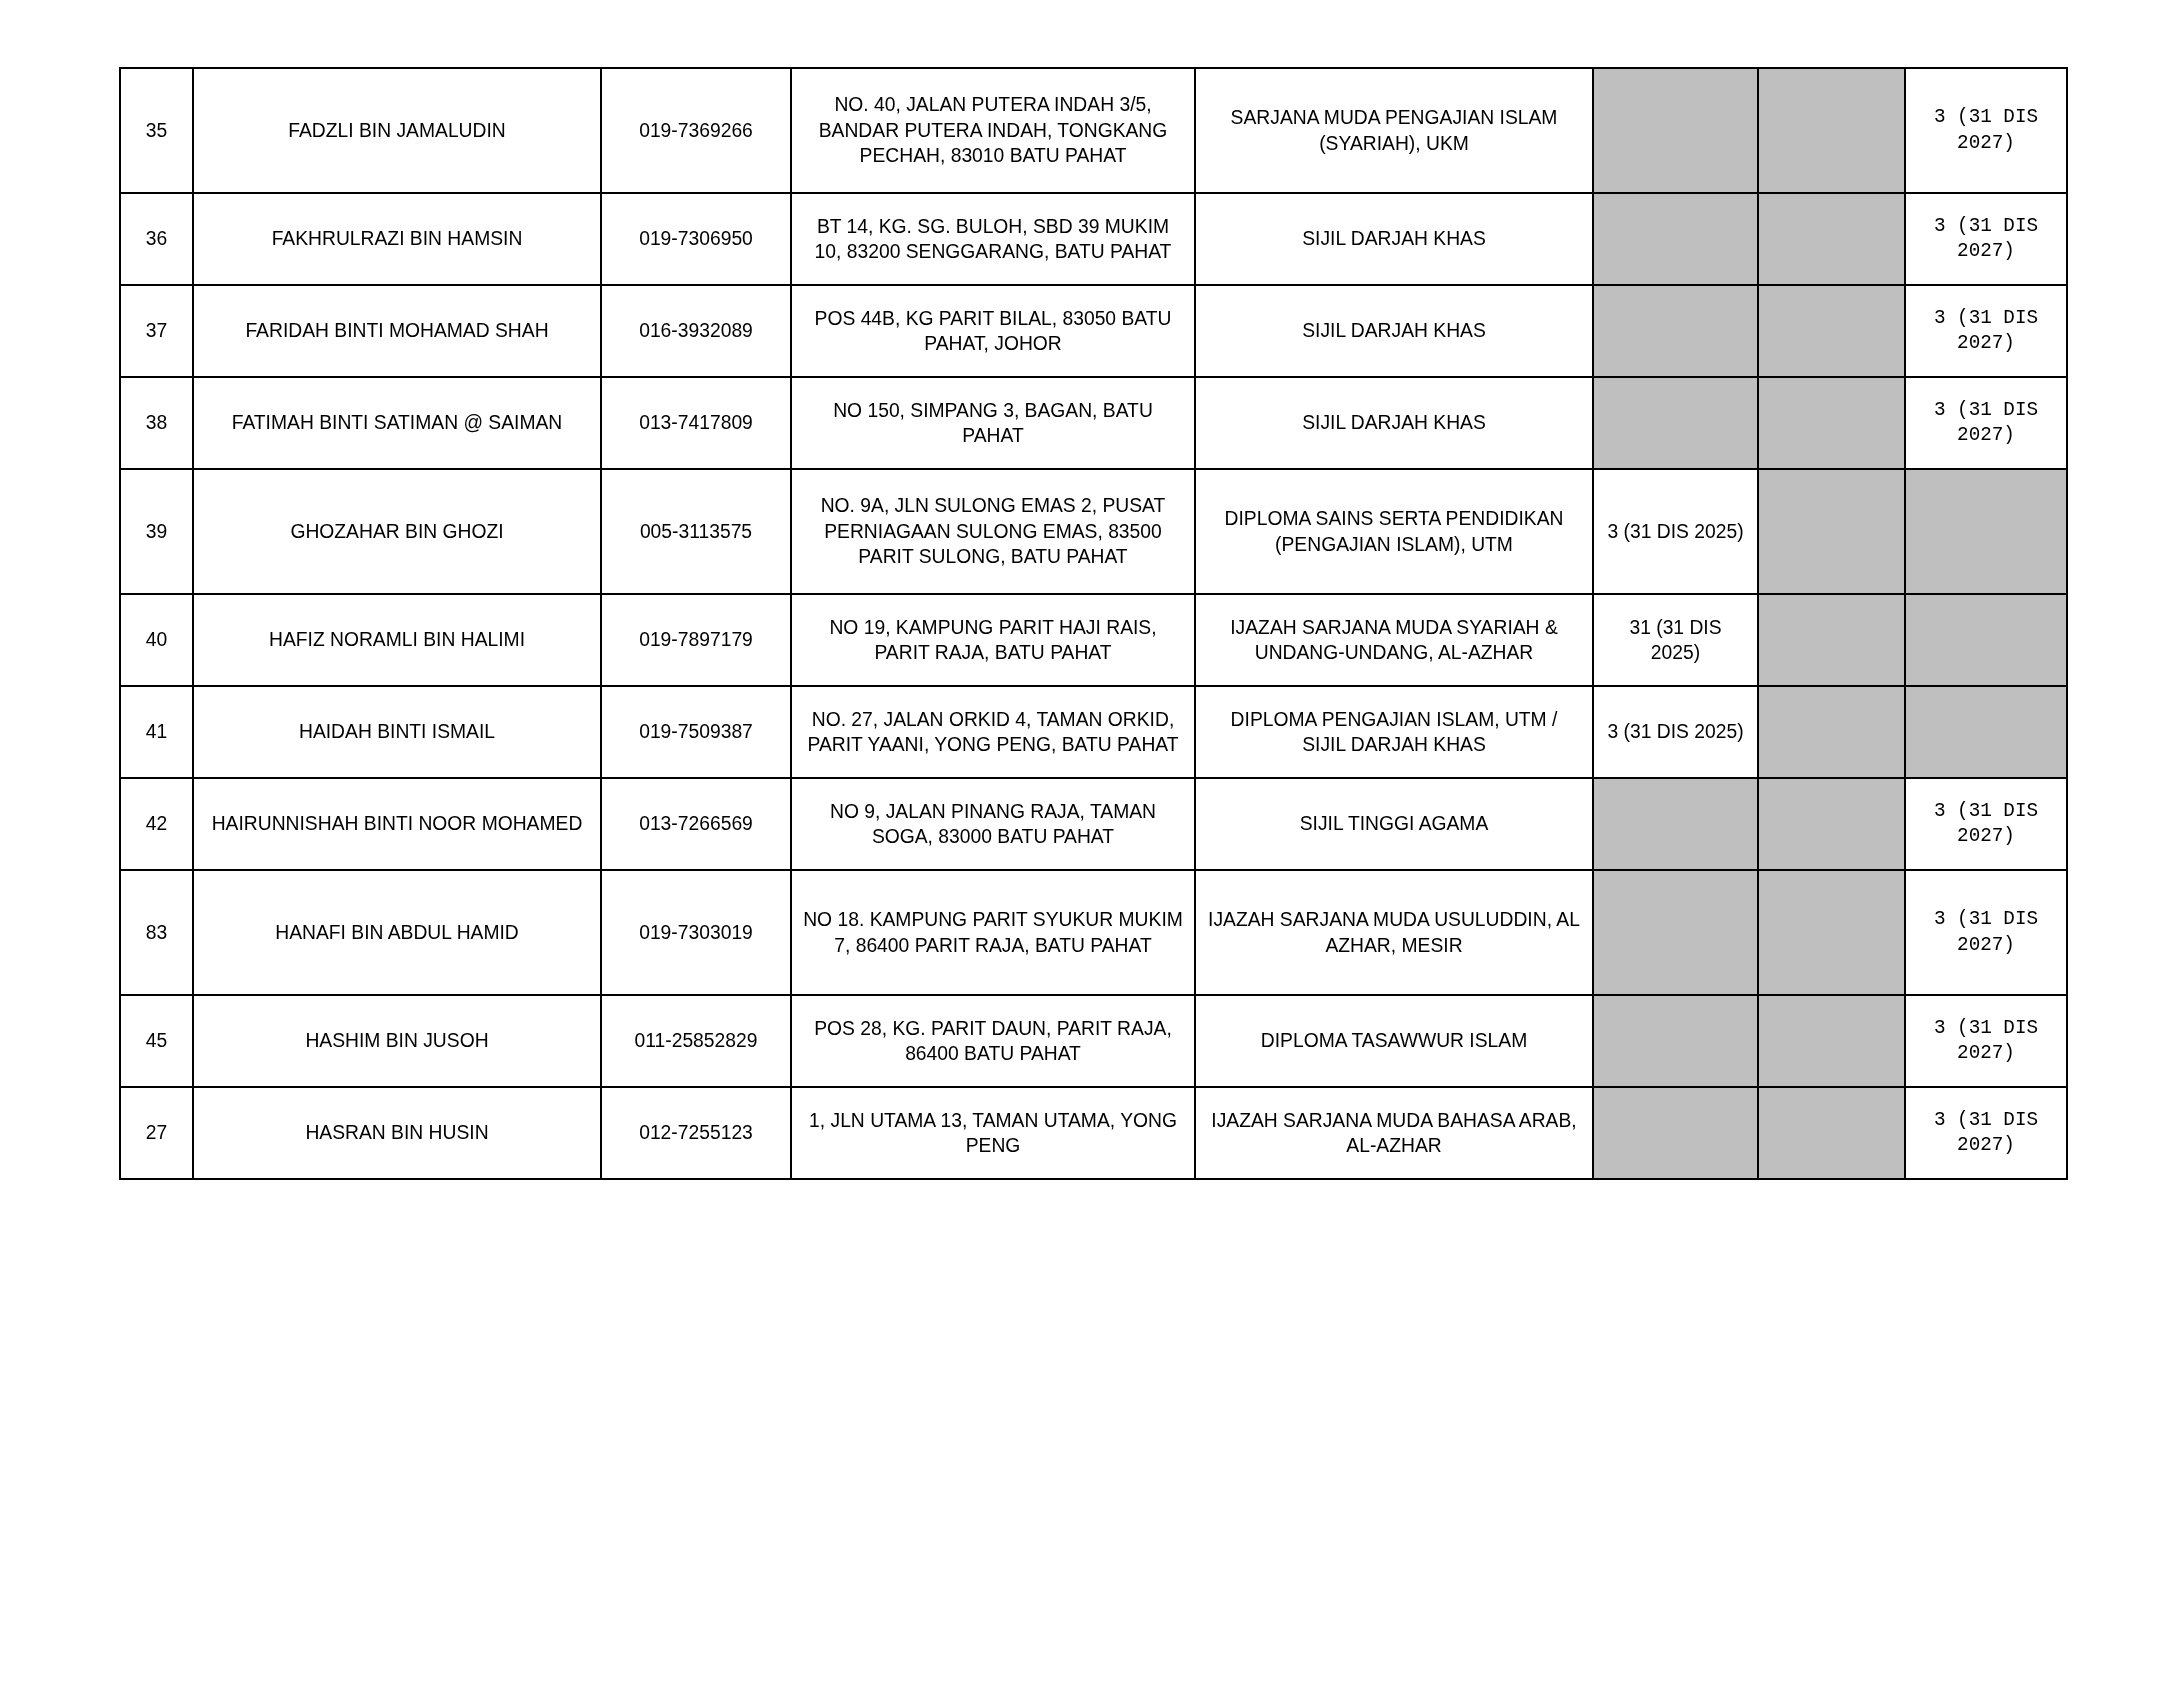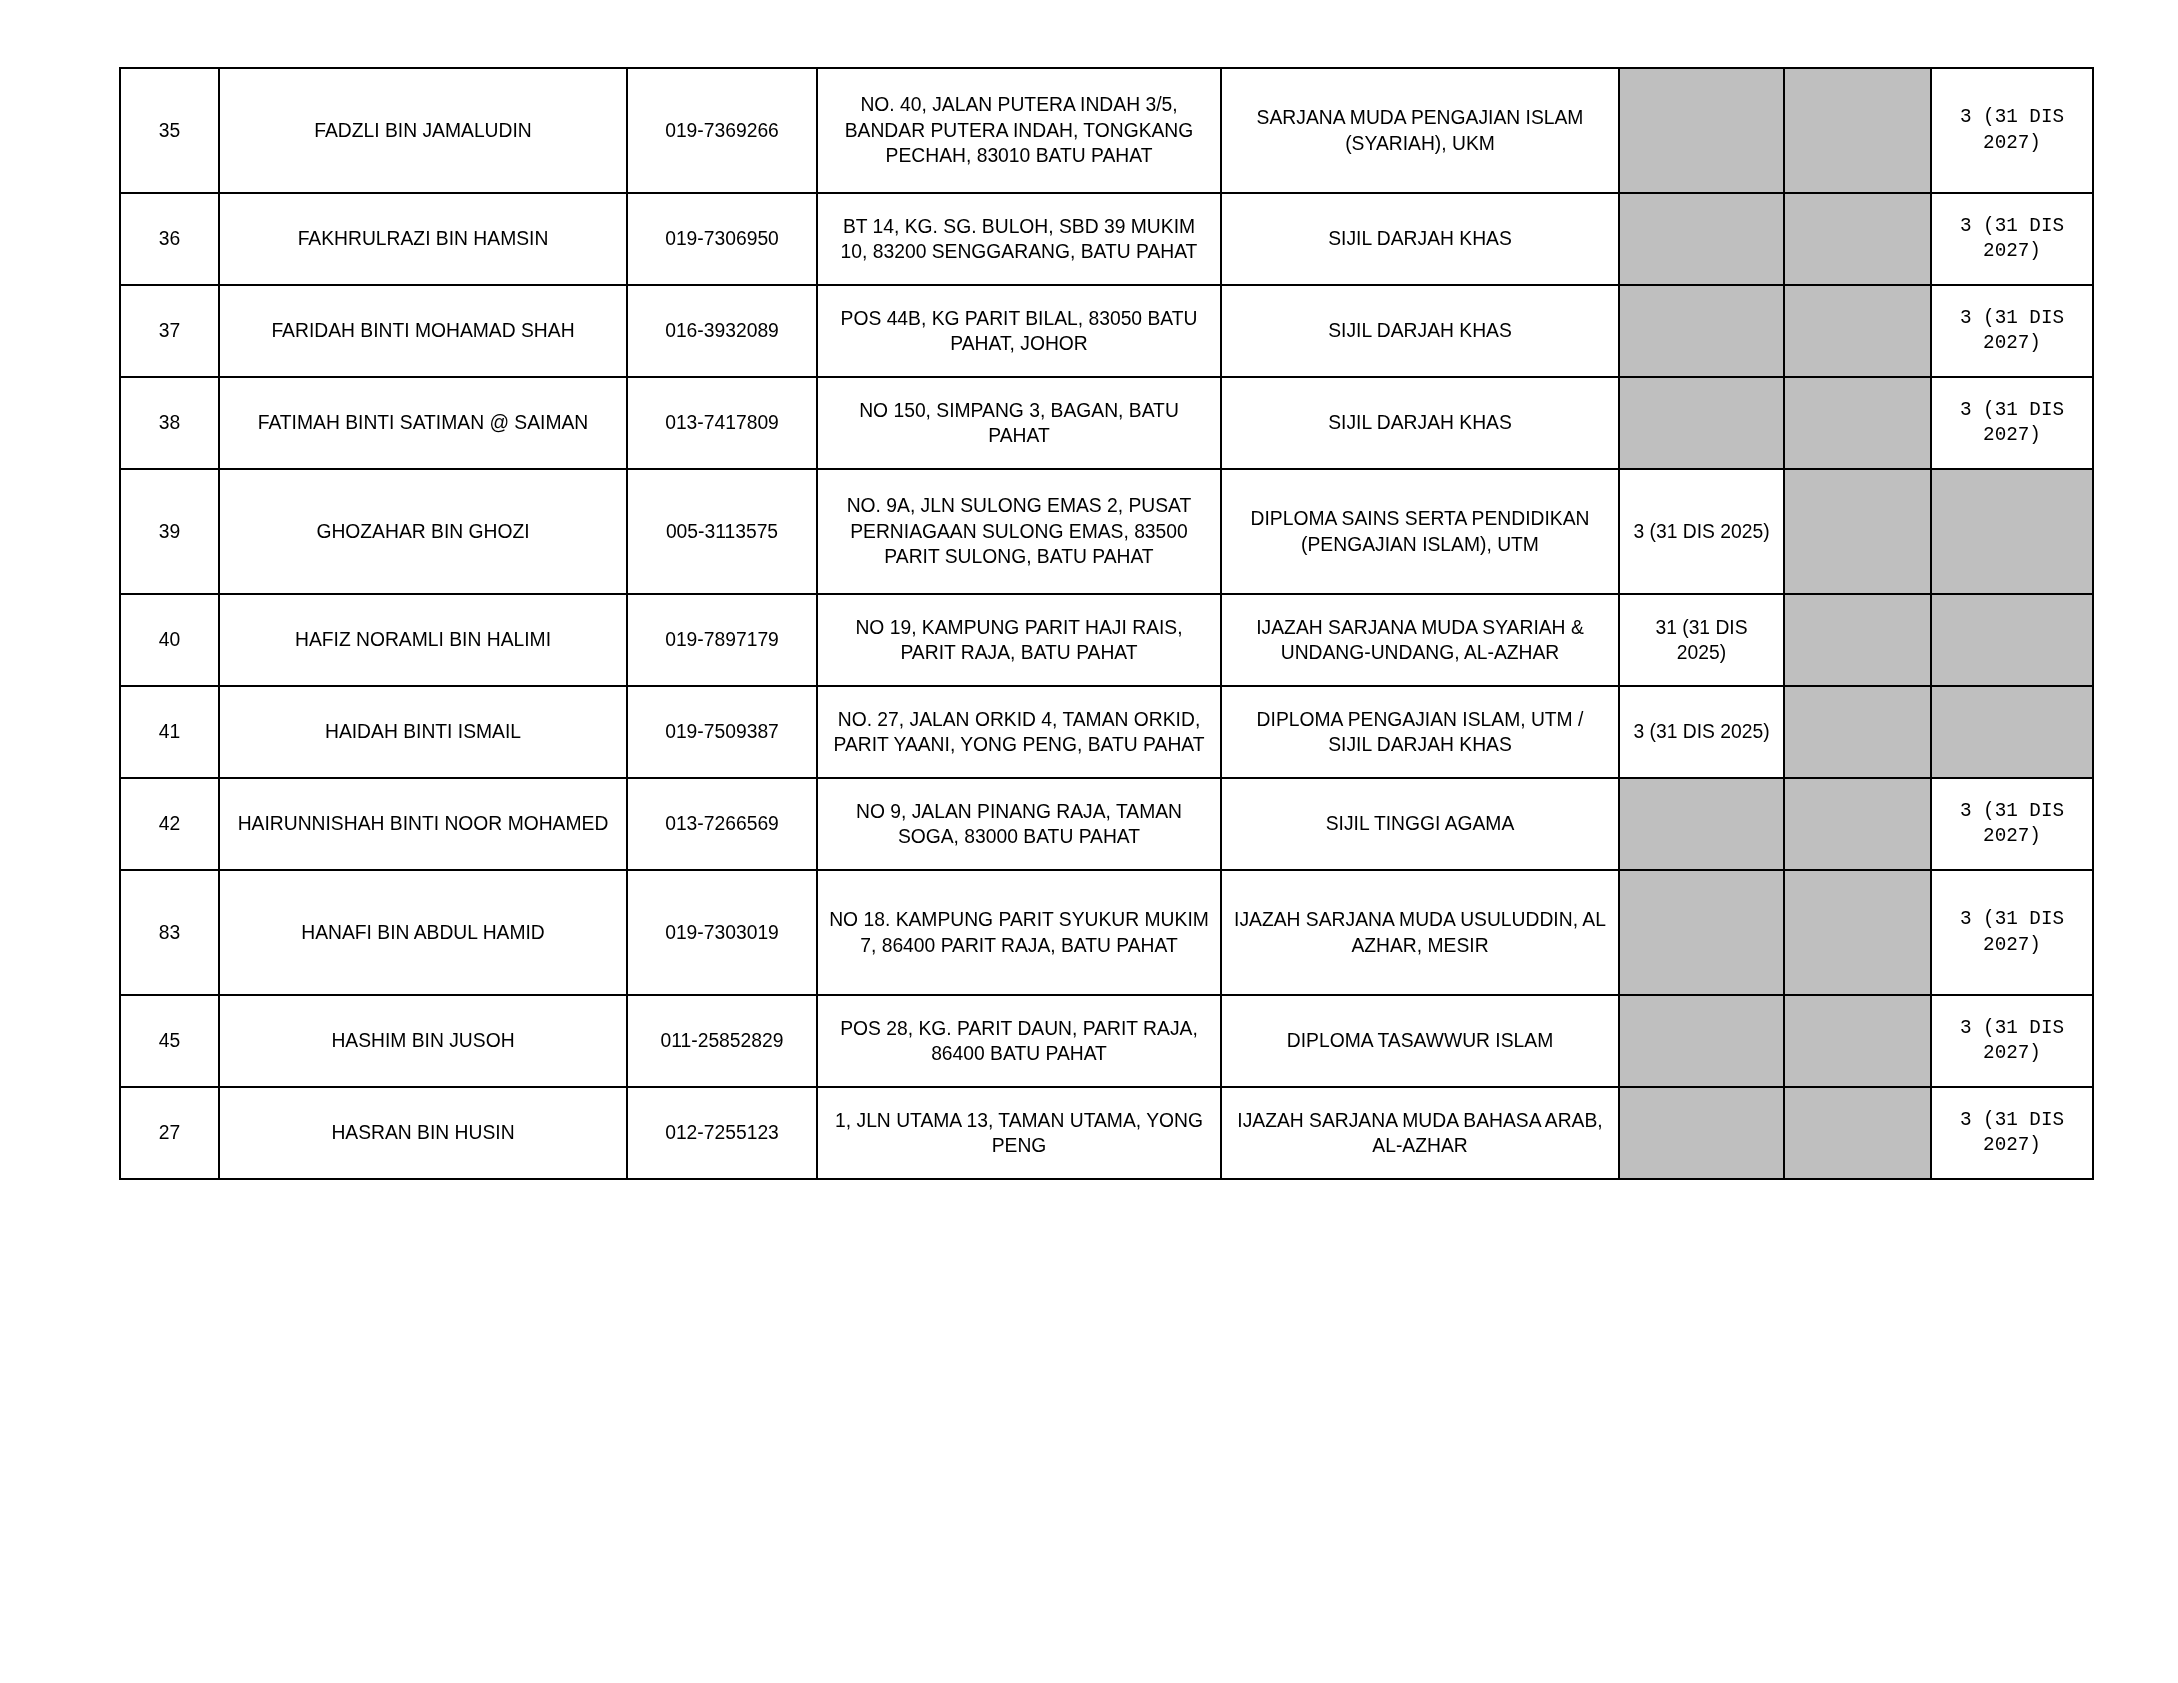--- a/index.html
+++ b/index.html
@@ -30,21 +30,21 @@
     border: 2px solid #000000;
     padding: 8px 10px;
     font-size: 19.3px;
     line-height: 1.32;
     text-align: center;
     vertical-align: middle;
     word-wrap: break-word;
     overflow-wrap: break-word;
     box-sizing: border-box;
   }
-  td.col-no      { width: 99px; border-radius: 27px; }
+  td.col-no      { width: 73px; border-radius: 27px; }
   td.col-name    { width: 408px; }
   td.col-phone   { width: 190px; }
   td.col-address { width: 404px; }
   td.col-qual    { width: 398px; }
   td.col-c6      { width: 165px; }
   td.col-c7      { width: 147px; }
   td.col-c8      { width: 162px; font-family: Liberation Mono, monospace; }
   td.shaded {
     background: #bfbfbf;
   }

